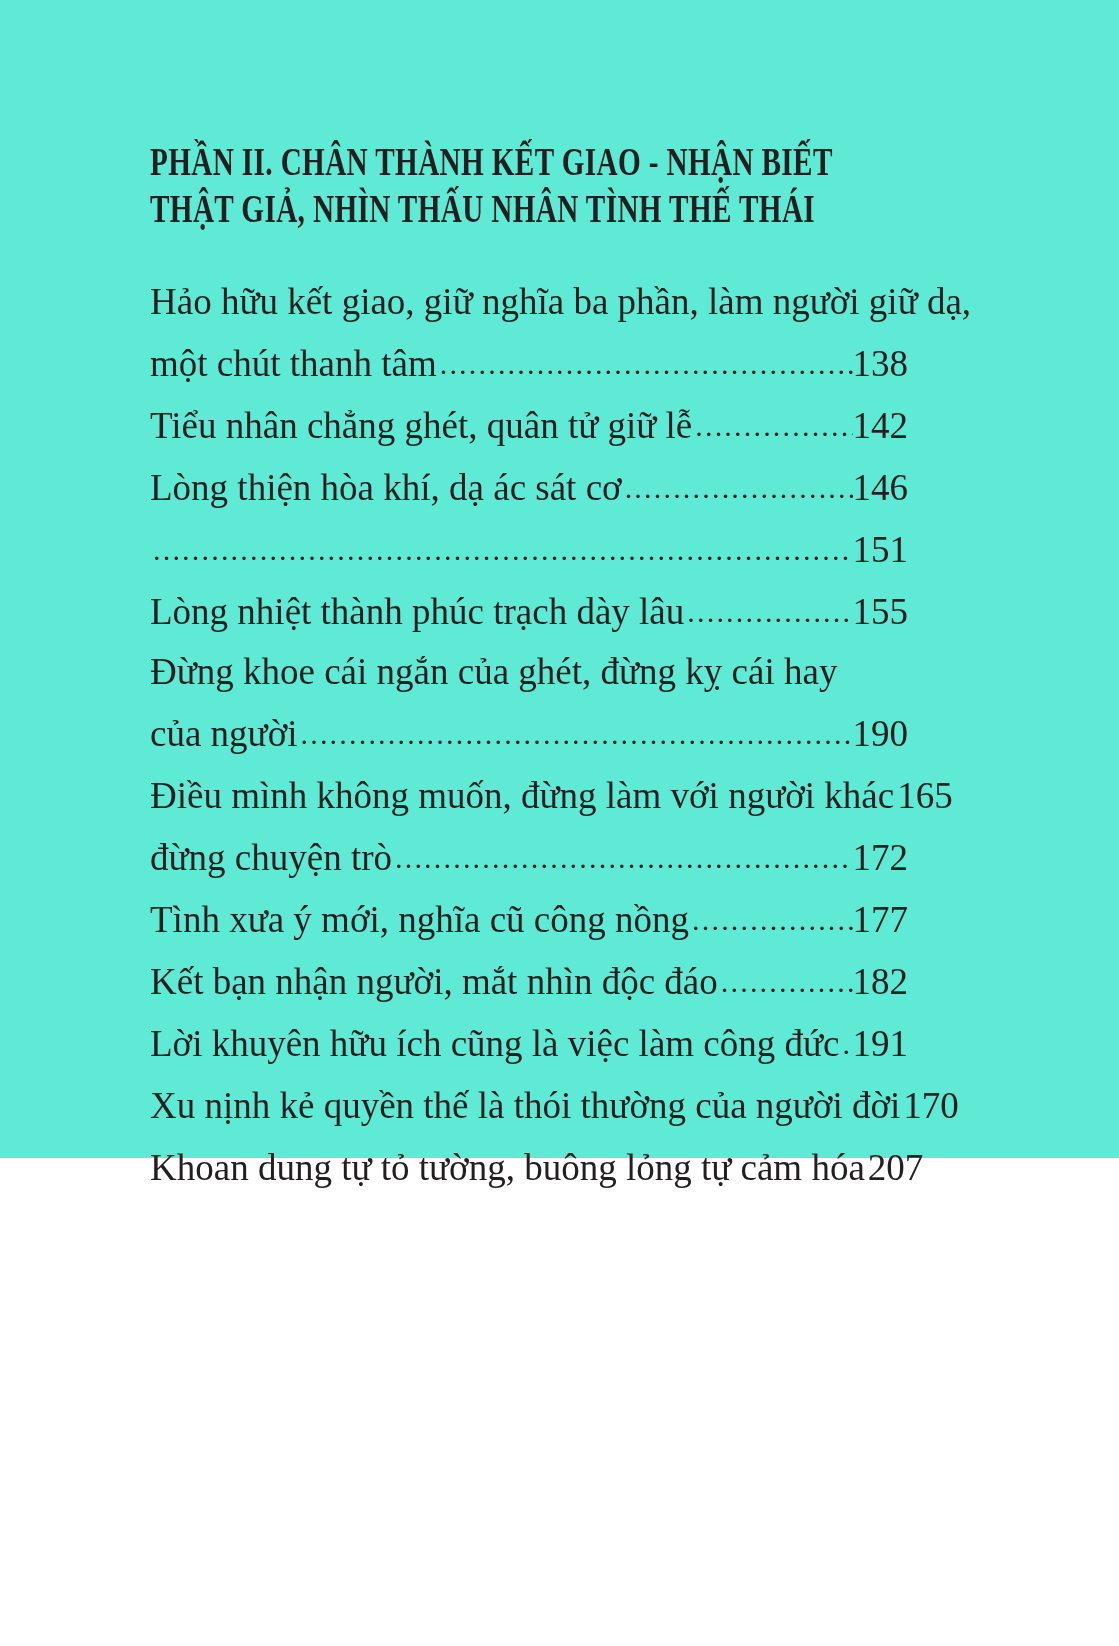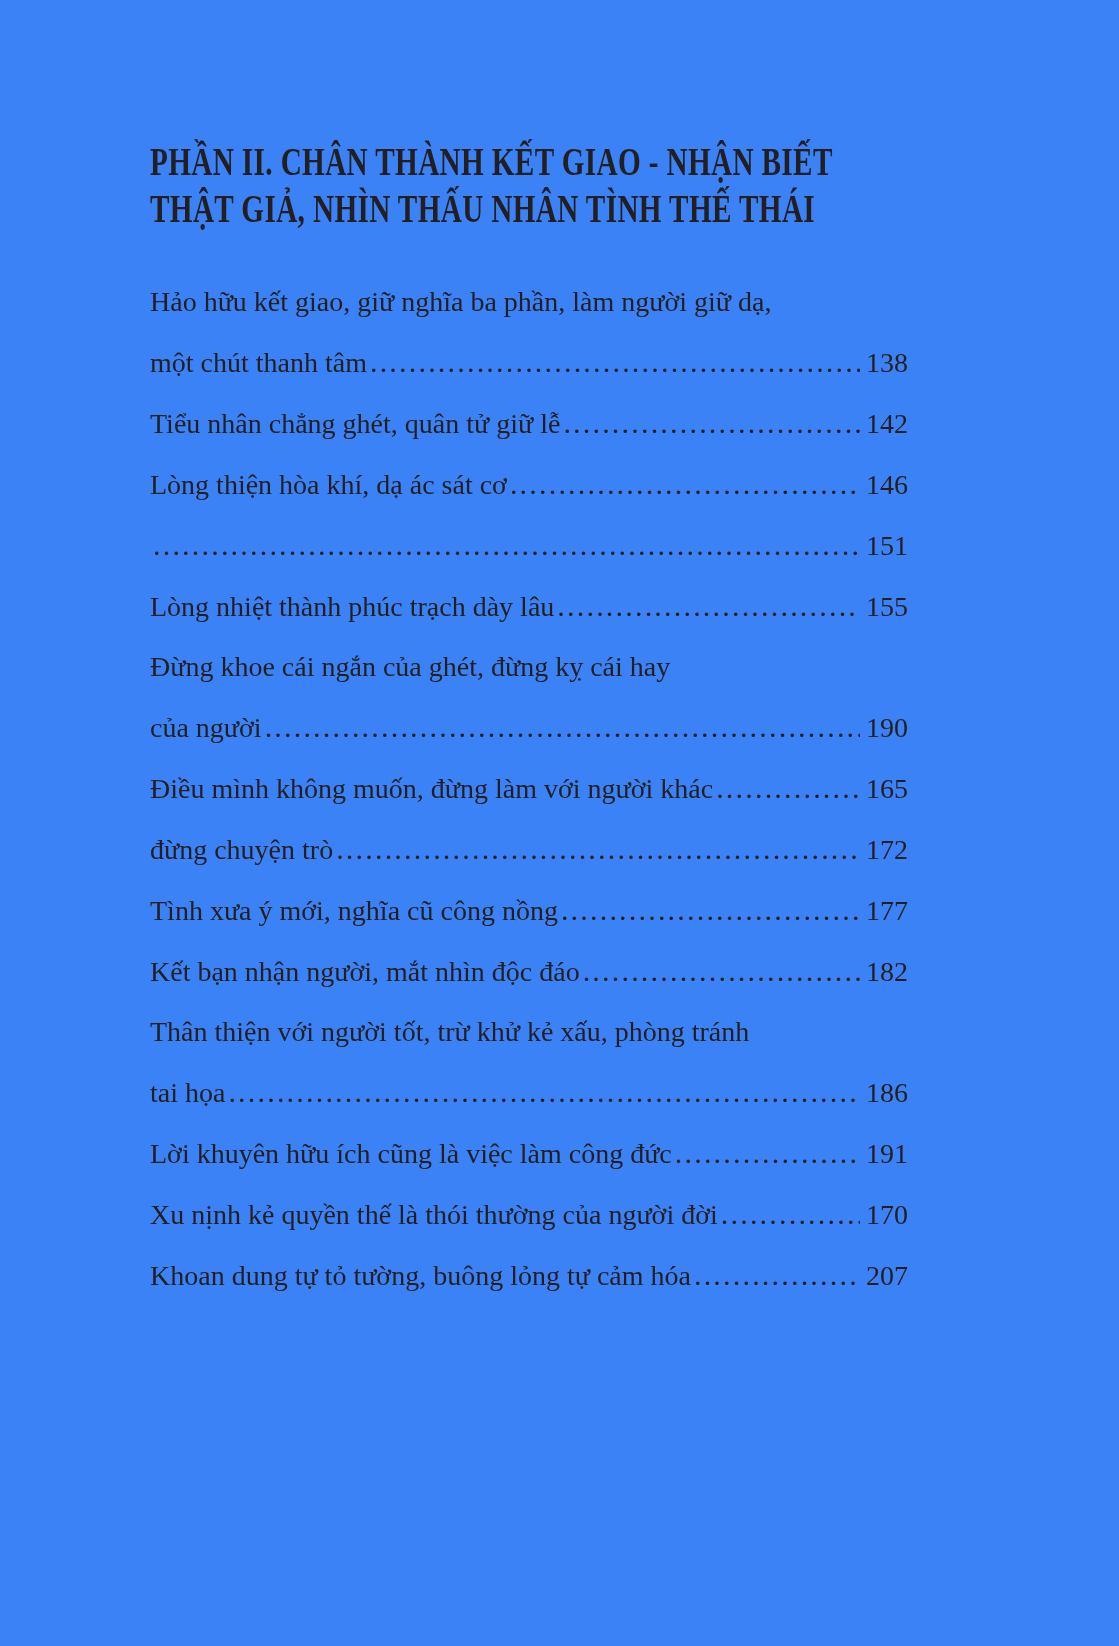--- a/index.html
+++ b/index.html
@@ -11,38 +11,38 @@
   body {
     width: 1119px;
     height: 1646px;
     font-family: "Liberation Serif", serif;
     color: #231f20;
     overflow: hidden;
   }
   .page {
     box-sizing: border-box;
     width: 1119px;
-    height: 1646px;
+    height: 1158px;
     padding: 138px 211px 0 150px;
-    background: #3b82f6;
+    background: #5eead4;
   }
   .heading {
     font-weight: bold;
     margin-bottom: 40px;
   }
   .heading .hline {
     font-size: 40px;
     line-height: 47px;
     white-space: nowrap;
     transform: scaleX(0.73);
     transform-origin: left center;
     letter-spacing: 0.5px;
   }
   .toc {
-    font-size: 28px;
+    font-size: 37px;
   }
   .entry {
     margin: 0;
   }
   .line {
     line-height: 60px;
     white-space: nowrap;
   }
   .line.last {
     display: flex;
@@ -59,21 +59,20 @@
     padding-left: 3px;
   }
   .leader::after {
     content: "........................................................................................................................";
     letter-spacing: 2.2px;
     font-size: 30px;
     color: #231f20;
   }
   .num {
     flex: 0 0 auto;
-    margin-left: 6px;
   }
 </style>
 </head>
 <body>
 
 <div class="page">
   <div class="heading">
     <div class="hline">PHẦN II. CHÂN THÀNH KẾT GIAO - NHẬN BIẾT</div>
     <div class="hline">THẬT GIẢ, NHÌN THẤU NHÂN TÌNH THẾ THÁI</div>
   </div>
@@ -143,28 +142,20 @@
         </div>
       </div>
       <div class="entry">
         <div class="line last">
           <span class="txt">Kết bạn nhận người, mắt nhìn độc đáo</span>
           <span class="leader"></span>
           <span class="num">182</span>
         </div>
       </div>
       <div class="entry">
-        <div class="line"><span class="txt">Thân thiện với người tốt, trừ khử kẻ xấu, phòng tránh</span></div>
-        <div class="line last">
-          <span class="txt">tai họa</span>
-          <span class="leader"></span>
-          <span class="num">186</span>
-        </div>
-      </div>
-      <div class="entry">
         <div class="line last">
           <span class="txt">Lời khuyên hữu ích cũng là việc làm công đức</span>
           <span class="leader"></span>
           <span class="num">191</span>
         </div>
       </div>
       <div class="entry">
         <div class="line last">
           <span class="txt">Xu nịnh kẻ quyền thế là thói thường của người đời</span>
           <span class="leader"></span>

